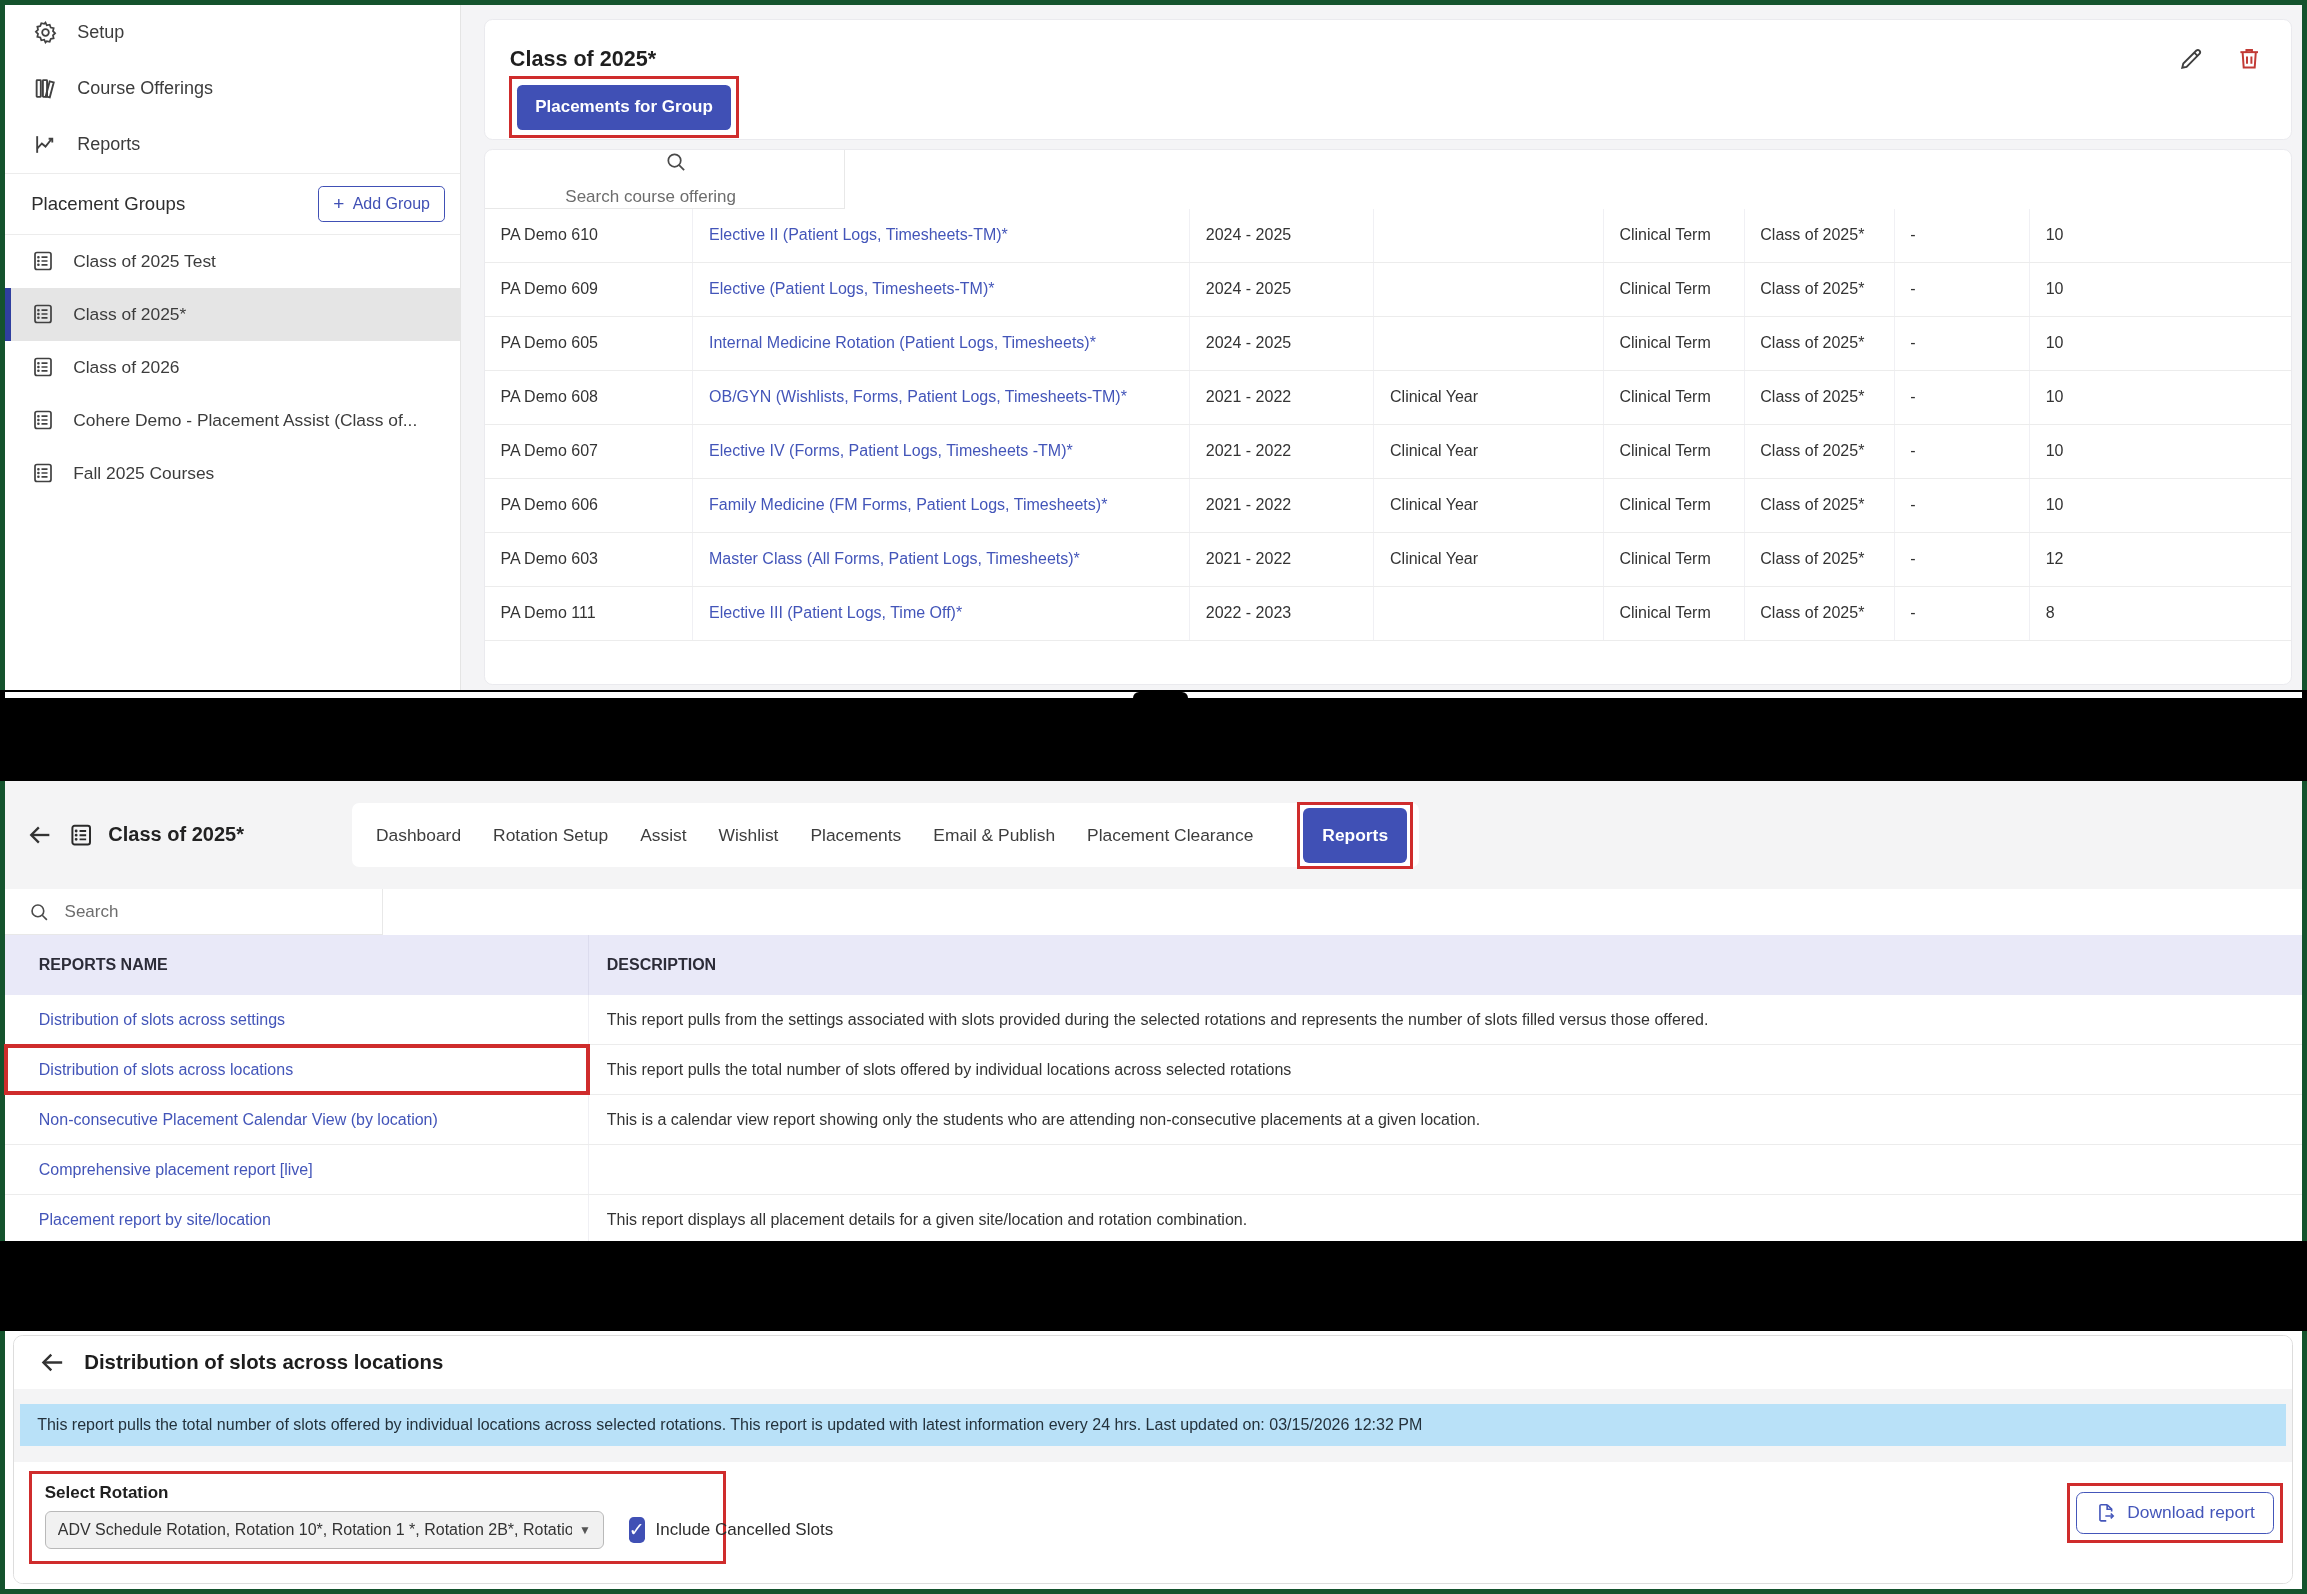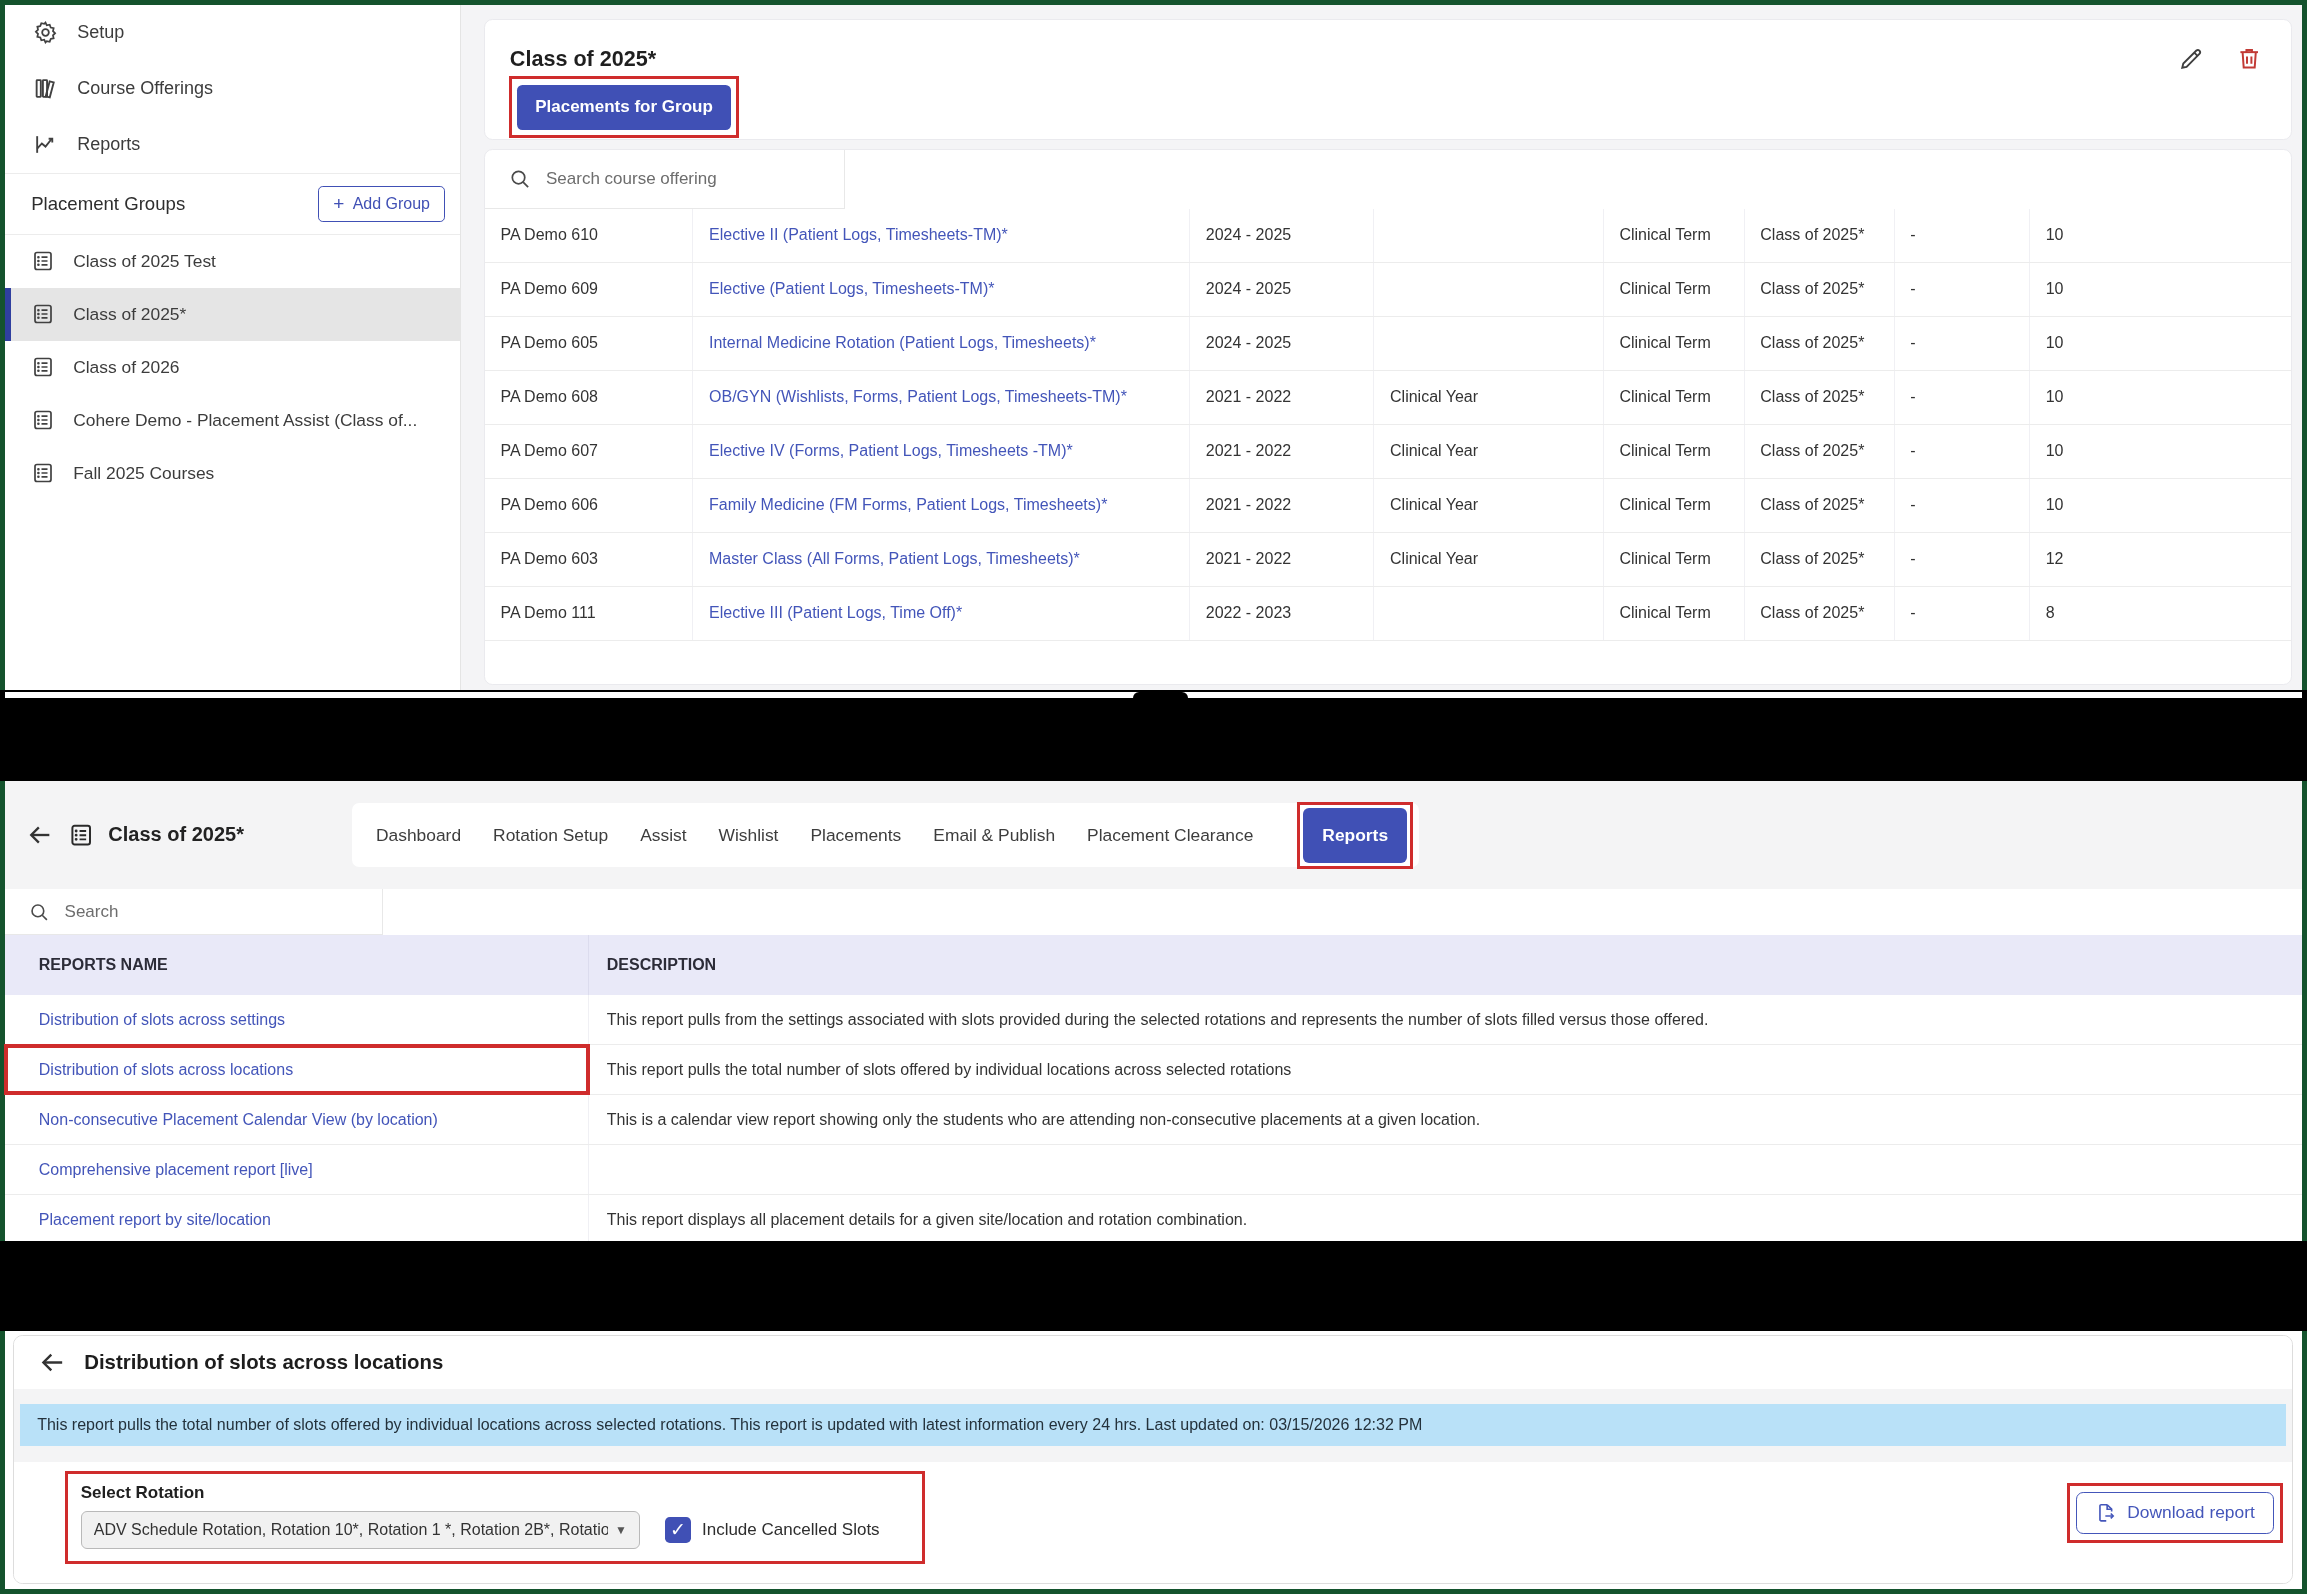--- a/index.html
+++ b/index.html
@@ -33,21 +33,21 @@
   .pg-page-title{font-size:21.6px;font-weight:bold;color:#1f1f1f;}
   .ct-icons{margin-left:auto;display:flex;gap:30px;align-items:center;}
   .icon-btn{width:29px;height:29px;background:none;border:none;padding:0;cursor:pointer;}
   .red-box{border:3.6px solid #cf2c2c;}
   .btn-red-box{position:absolute;left:24px;top:56px;padding:5.4px;}
   .primary-btn{background:#4050b5;color:#fff;font-size:17px;font-weight:bold;border:none;
                border-radius:5.4px;padding:12.6px 18px;cursor:pointer;font-family:inherit;}
 
   .card-table{left:23px;top:144px;right:9.6px;bottom:4.8px;display:flex;flex-direction:column;overflow:hidden;}
   .search-cell{width:360px;min-height:59px;display:flex;align-items:center;gap:13.2px;padding-left:23px;
-               border-right:1.2px solid #e8e8e8;border-bottom:1.2px solid #e8e8e8;box-sizing:border-box;}
+               border-right:1.2px solid #e8e8e8;border-bottom:1.2px solid #e8e8e8;box-sizing:border-box;flex-direction:column;}
   .search-cell input{border:none;outline:none;font-size:17px;color:#333;flex:1;background:transparent;
                      font-family:inherit;}
   ::placeholder{color:#6d6d6d;opacity:1;}
   .t1-head{display:flex;background:#e9e9f8;height:55px;min-height:55px;font-weight:bold;
            font-size:16px;color:#2c2c38;}
   .hcell{display:flex;align-items:center;padding-left:15.6px;box-sizing:border-box;
          border-right:1.2px solid #dcdcee;}
   .hcell:last-child{border-right:none;}
   .t1-row{display:flex;height:53px;min-height:53px;border-bottom:1.2px solid #ececec;font-size:16px;}
   .bcell{display:flex;align-items:center;padding-left:15.6px;box-sizing:border-box;
@@ -100,22 +100,22 @@
   .p3{top:1331px;height:258px;background:#fff;}
   .p3-card{position:absolute;left:8.4px;right:8.4px;top:3.6px;bottom:4.8px;background:#fff;
            border:1.2px solid #ddd;border-radius:9.6px;overflow:hidden;}
   .p3-titlebar{display:flex;align-items:center;gap:18px;height:53px;padding-left:24px;background:#fff;}
   .p3-title{font-size:20.4px;font-weight:bold;color:#1d1d1d;}
   .p3-graystrip{position:absolute;left:0;right:0;top:53px;height:73px;background:#f4f4f5;}
   .banner{position:absolute;left:6px;right:6px;top:15.6px;height:42px;background:#b9e1f8;
           display:flex;align-items:center;padding-left:17px;box-sizing:border-box;
           font-size:16px;color:#24323c;}
   .p3-controls{position:absolute;left:0;right:0;top:126px;bottom:0;background:#fff;}
-  .select-box{position:absolute;left:14.4px;top:9.6px;width:860px;box-sizing:border-box;
-              padding:8.4px 13.2px 12px 13.2px;margin-left:36px;}
+  .select-box{position:absolute;left:14.4px;top:9.6px;width:697px;box-sizing:border-box;
+              padding:8.4px 13.2px 12px 13.2px;}
   .select-label{font-size:17px;font-weight:bold;color:#202020;margin-bottom:8.4px;}
   .select-row{display:flex;align-items:center;}
   .dropdown{width:559px;min-width:559px;height:38px;background:#f1f1f1;border:1.2px solid #b9b9b9;
             border-radius:6px;display:flex;align-items:center;padding:0 12px;box-sizing:border-box;
             font-size:16px;color:#333;cursor:pointer;}
   .dd-value{flex:1;overflow:hidden;white-space:nowrap;}
   .dd-caret{font-size:12px;color:#555;margin-left:7.2px;}
   .checkbox{width:26.4px;height:26.4px;background:#4050b5;border-radius:4.8px;display:flex;
             align-items:center;justify-content:center;color:#fff;font-size:19px;margin-left:25px;
             cursor:pointer;}

